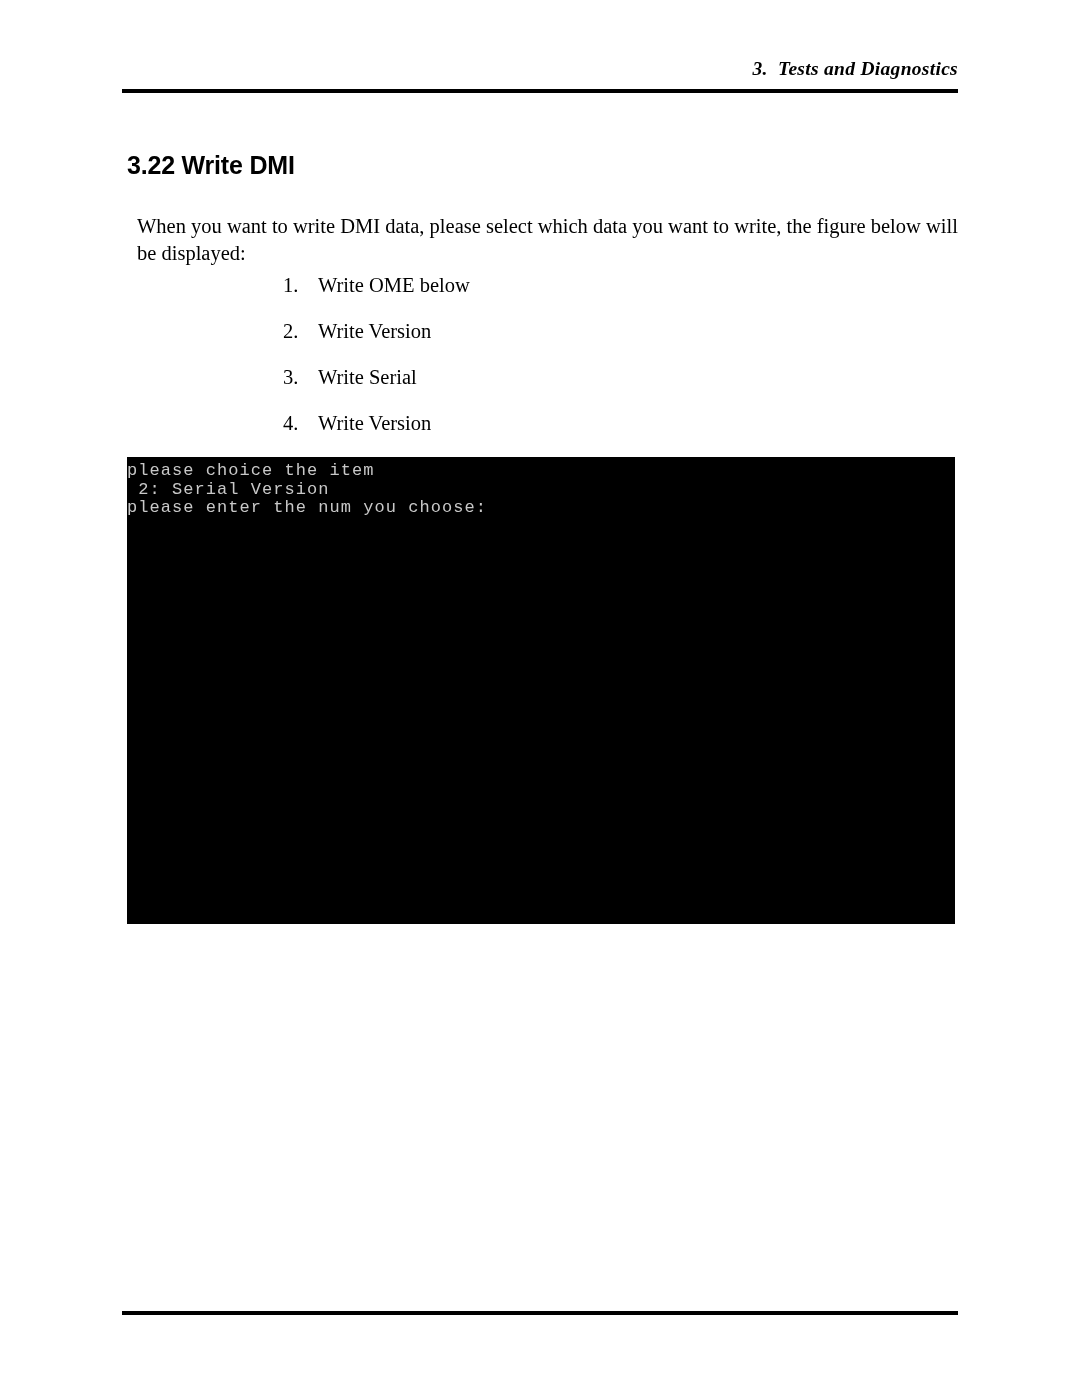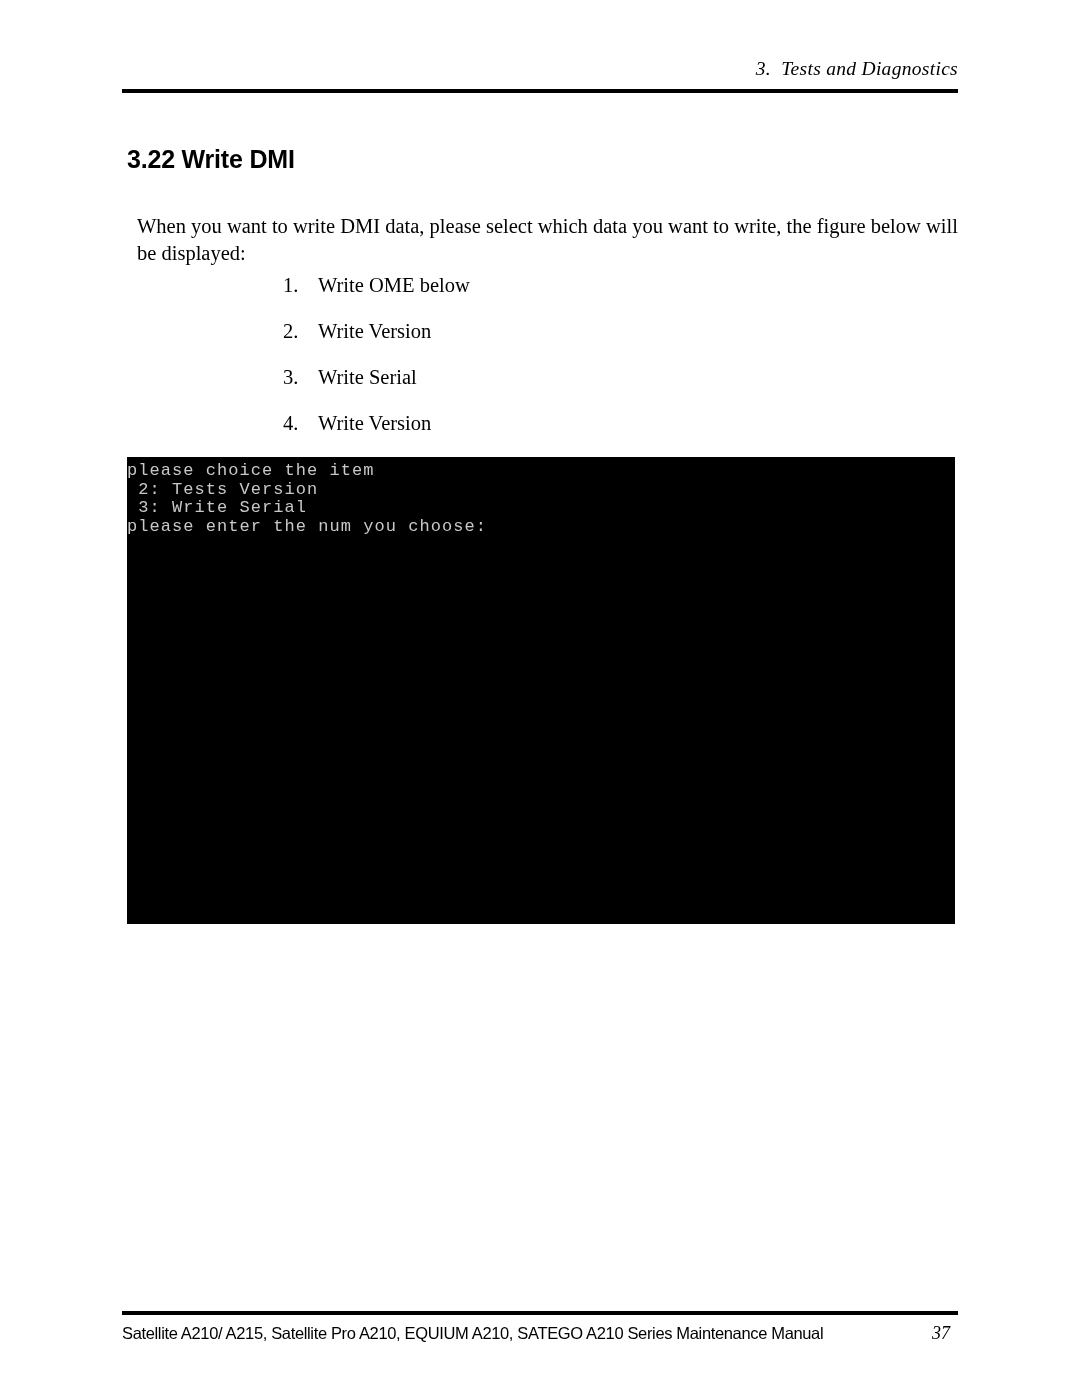--- a/index.html
+++ b/index.html
@@ -21,38 +21,38 @@
     position: absolute;
     left: 122px;
     top: 56px;
     width: 836px;
   }
   .header-title {
     display: block;
     text-align: right;
     font-family: "Liberation Serif", serif;
     font-style: italic;
-    font-weight: normal;
+    font-weight: bold;
     font-size: 19.5px;
     letter-spacing: 0.3px;
     line-height: 26px;
     white-space: pre;
   }
   .header-rule {
     margin-top: 7px;
     width: 836px;
     height: 4px;
     background: #000000;
   }
 
   
   .section-heading {
     position: absolute;
     left: 127px;
-    top: 127px;
+    top: 133px;
     font-family: "Liberation Sans", sans-serif;
     font-weight: bold;
     font-size: 25px;
     letter-spacing: -0.2px;
     line-height: 30px;
     white-space: pre;
   }
 
   
   .intro-paragraph {
@@ -178,25 +178,20 @@
   </li>
   <li class="option-item">
     <span class="option-number">4.</span>
     <span class="option-label">Write Version</span>
   </li>
 </ol>
 
 <div class="terminal">
   <div class="terminal-screen">
     <span class="terminal-line">please choice the item</span>
-    <span class="terminal-line"> 2: Tests Version</span>
-    <span class="terminal-line"> 3: Write Serial</span>
+    <span class="terminal-line"> 2: Serial Version</span>
     <span class="terminal-line">please enter the num you choose:</span>
   </div>
 </div>
 
 <div class="page-footer">
   <div class="footer-rule"></div>
-  <div class="footer-row">
-    <span class="footer-text">Satellite A210/ A215, Satellite Pro A210, EQUIUM A210, SATEGO A210 Series Maintenance Manual</span>
-    <span class="footer-page-number">37</span>
-  </div>
 </div>
 
 </body></html>

